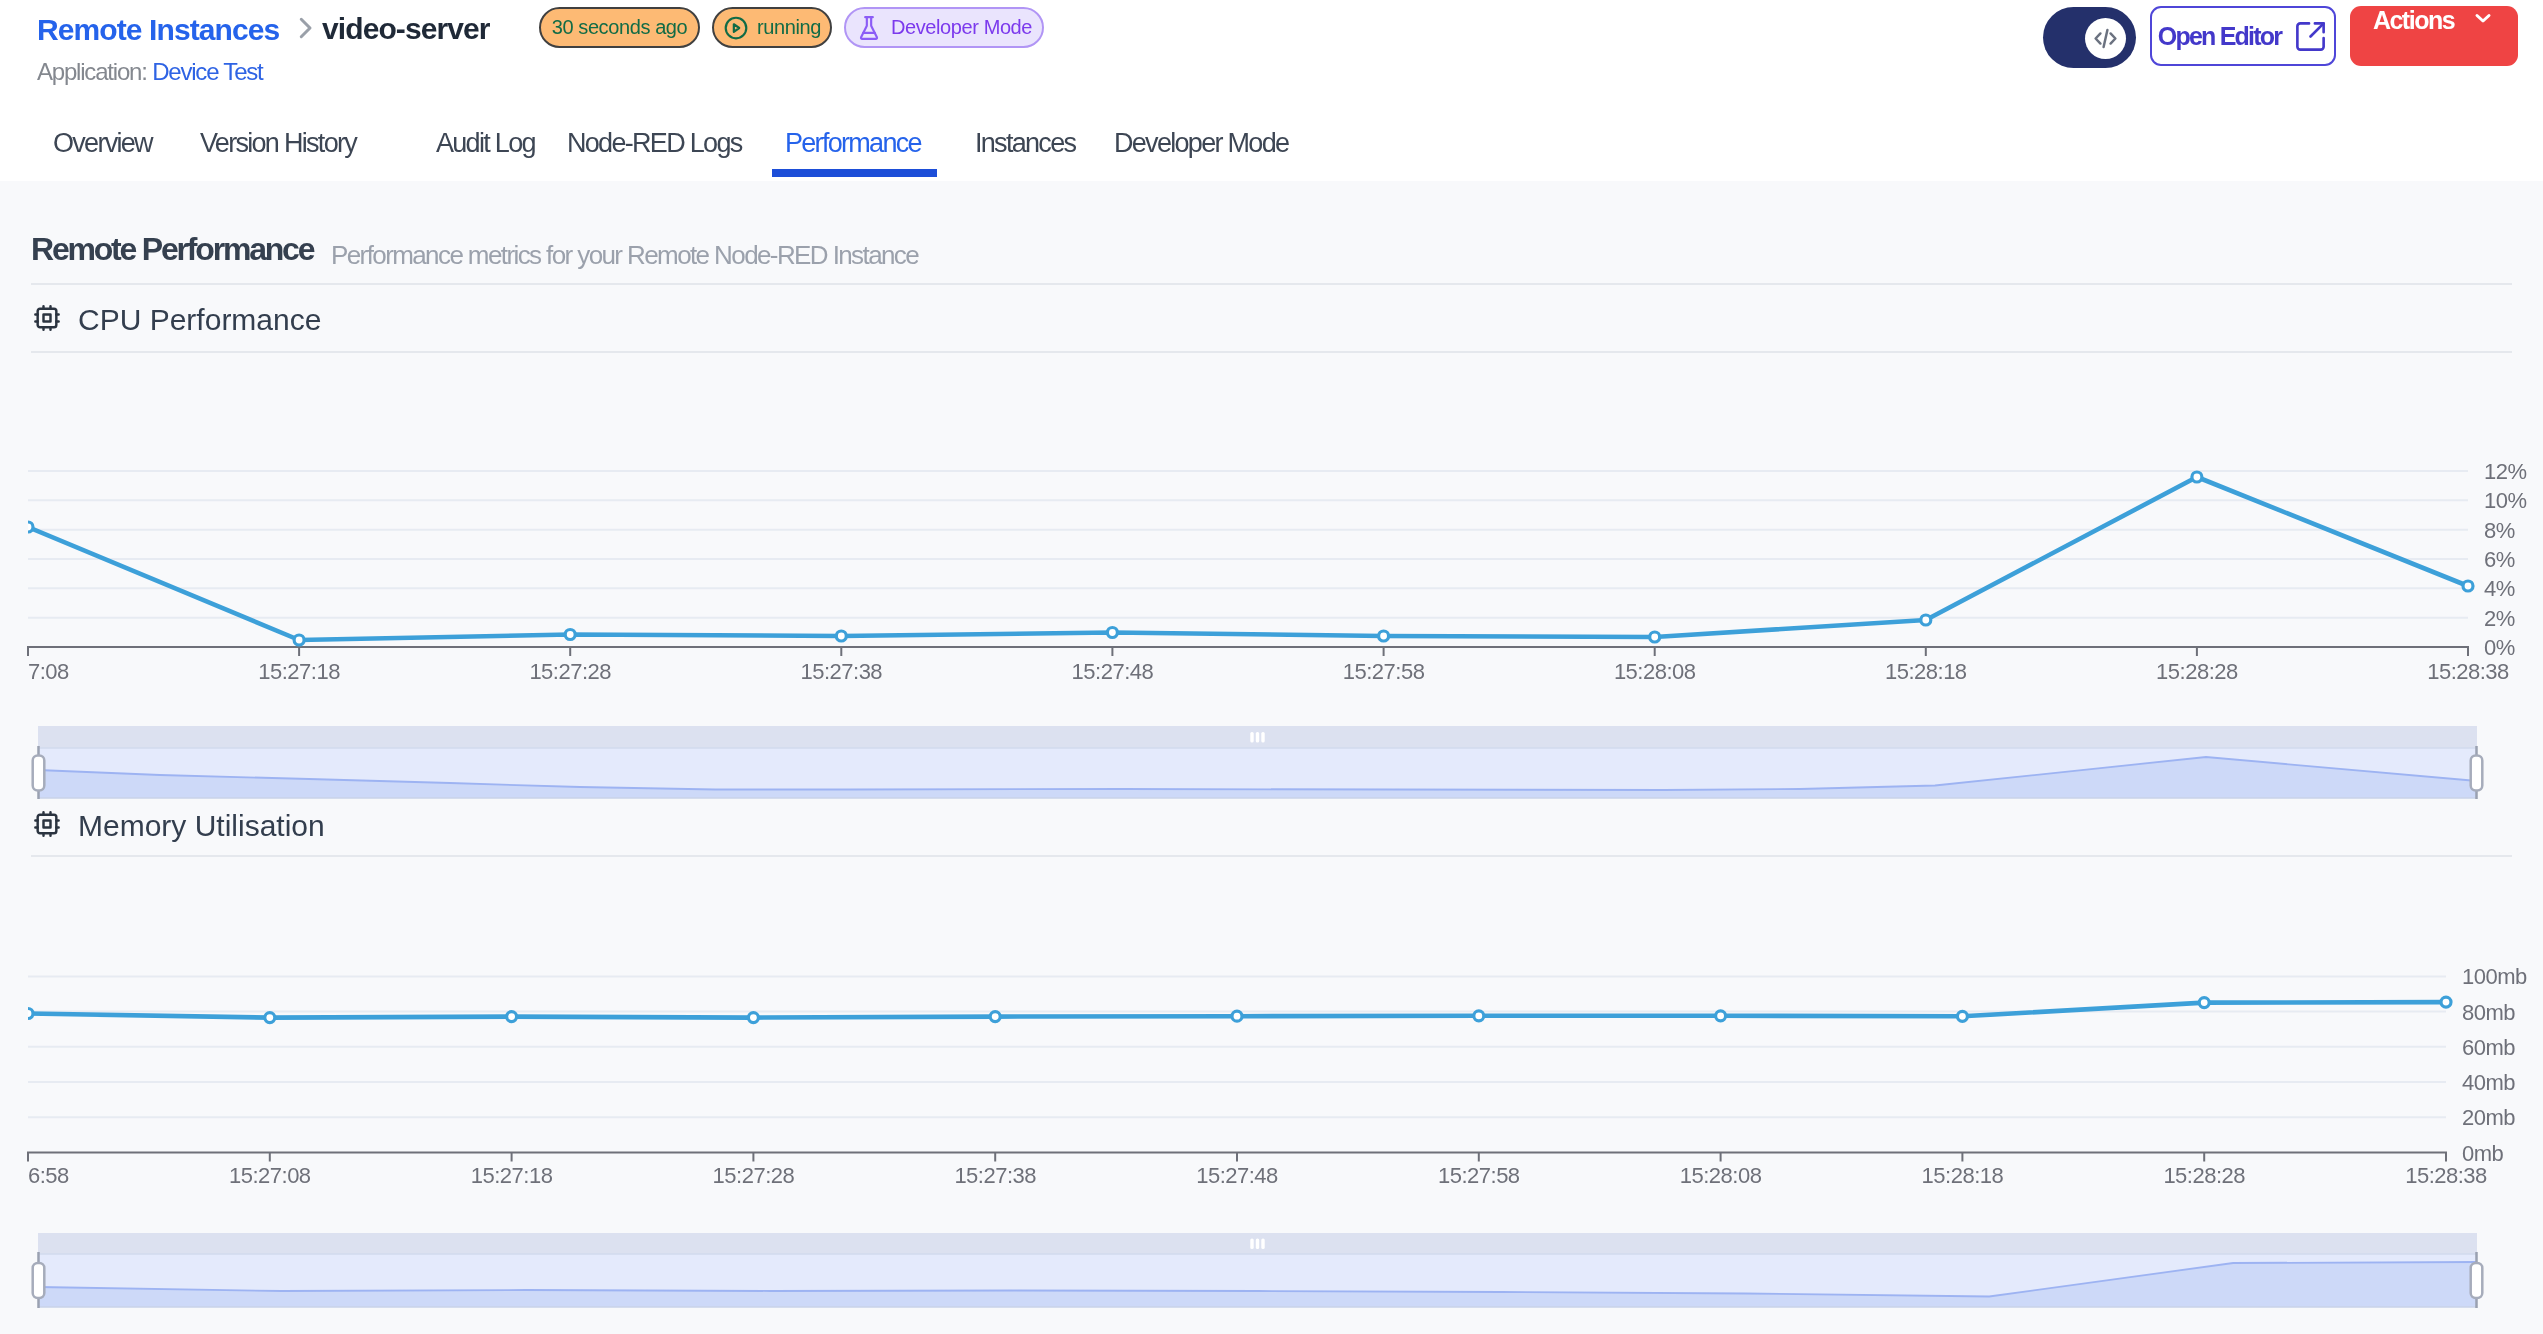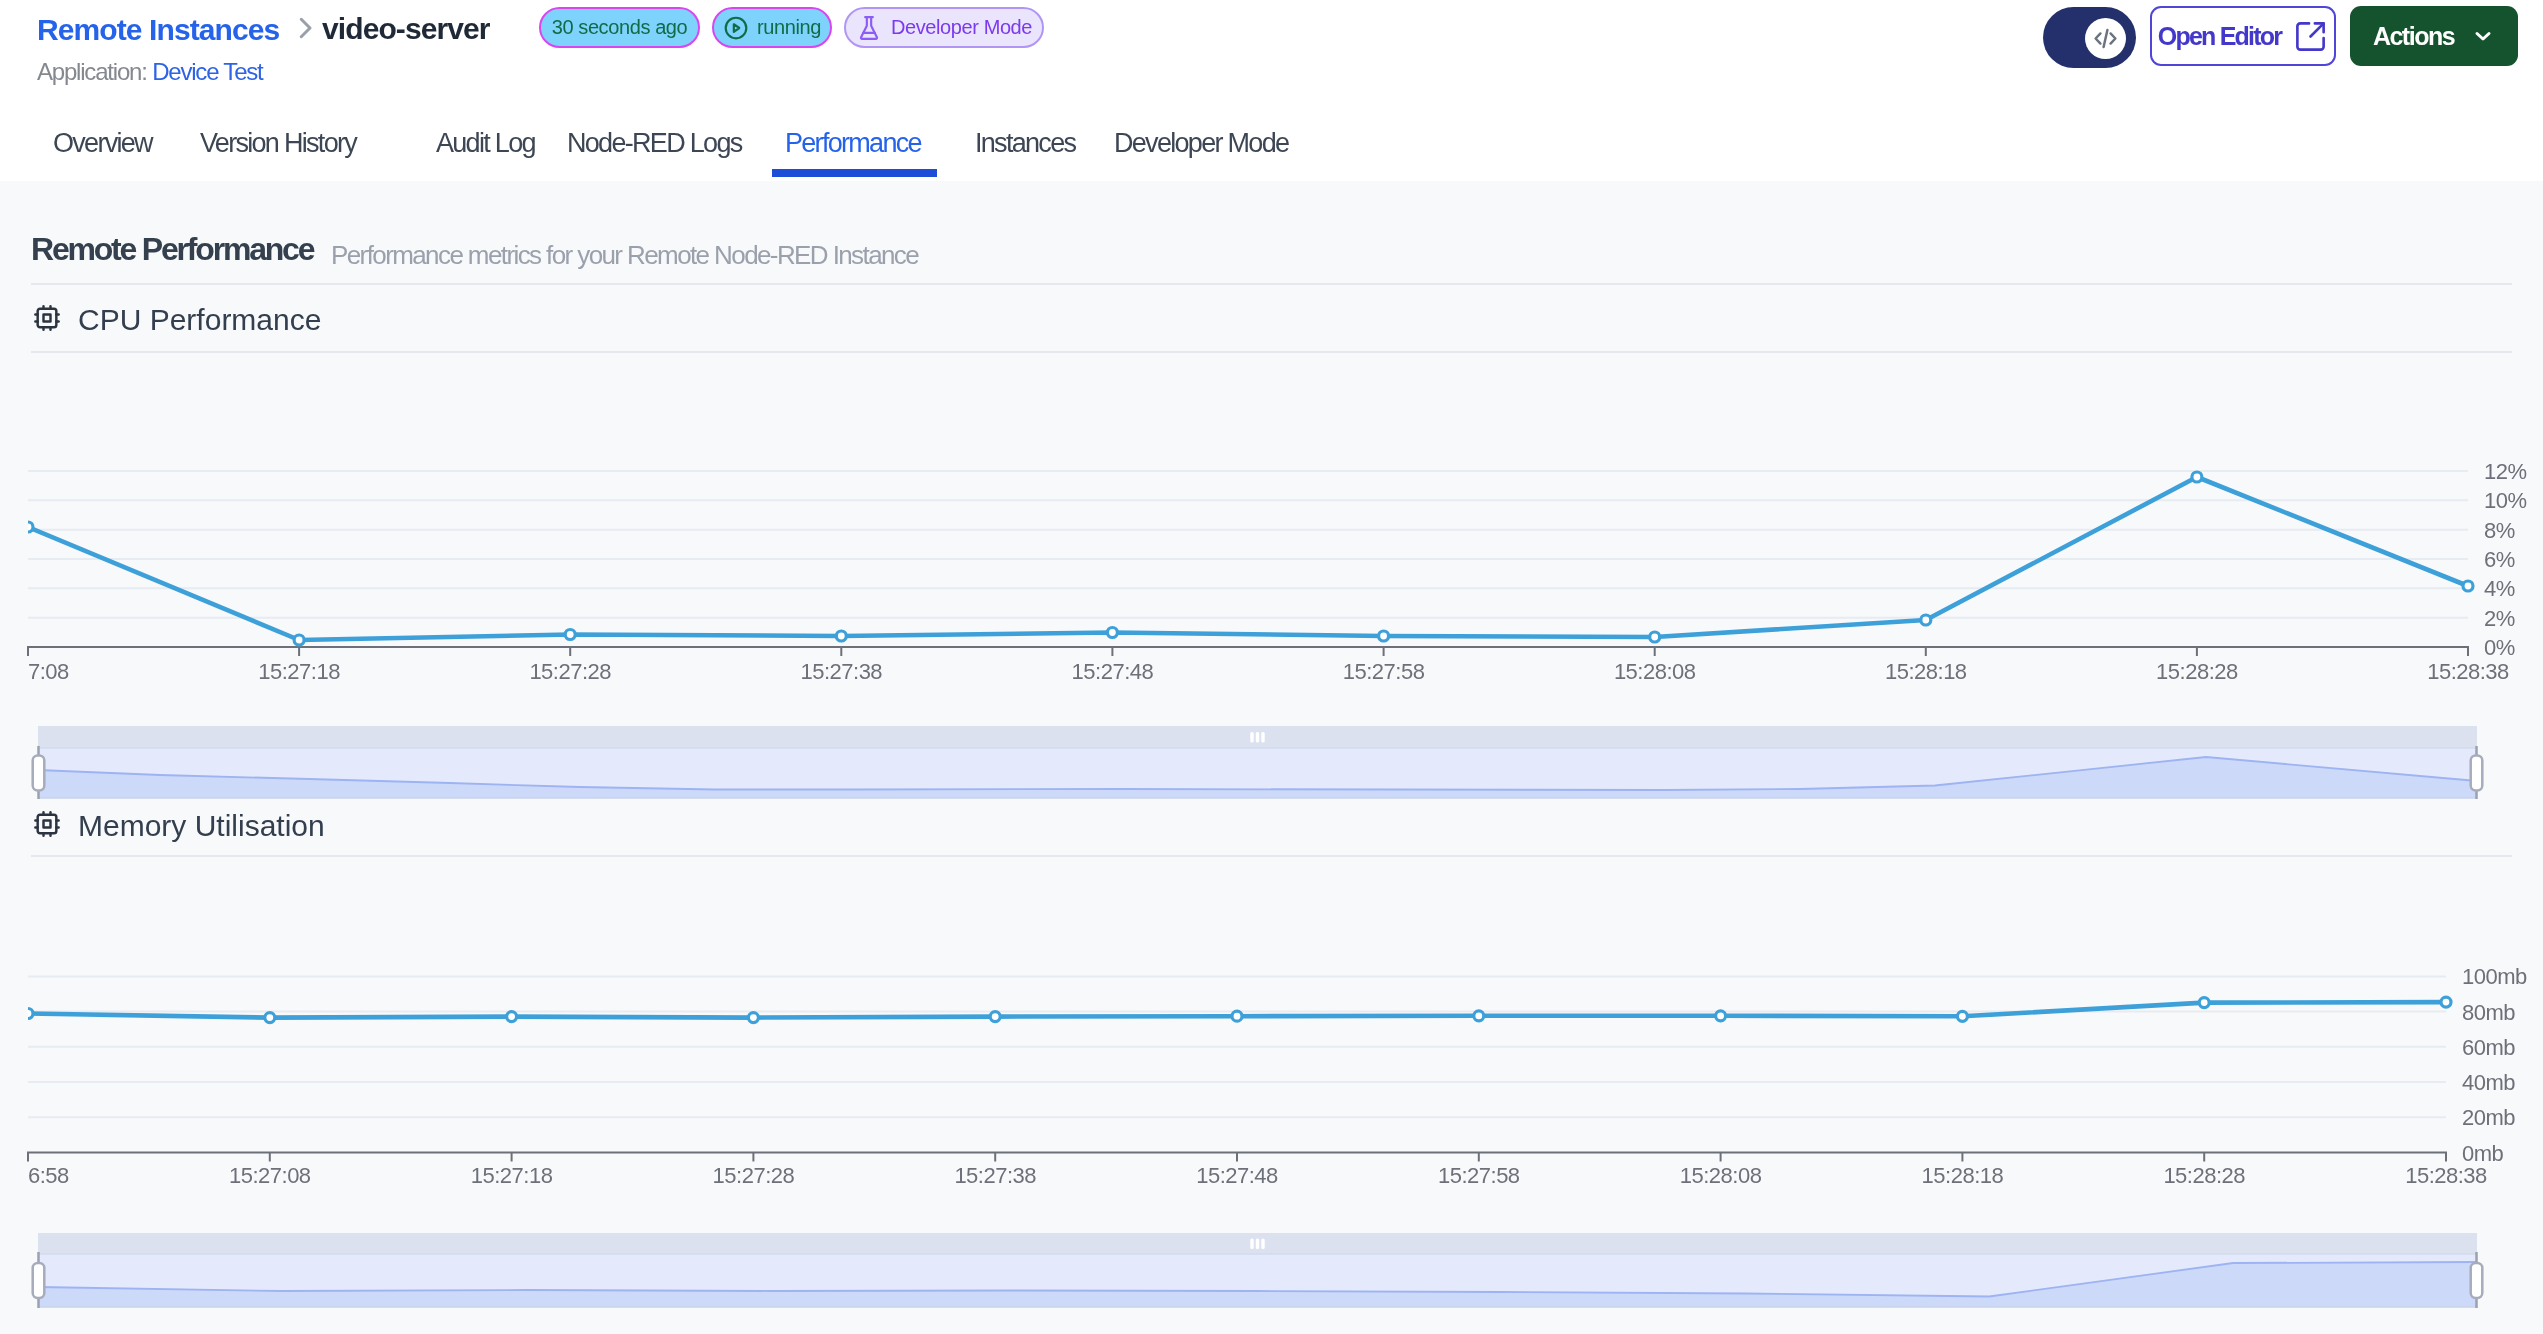--- a/index.html
+++ b/index.html
@@ -4,31 +4,31 @@
 <style>
   * { margin:0; padding:0; box-sizing:border-box; }
   html,body { width:2543px; height:1334px; overflow:hidden; }
   body { font-family:"Liberation Sans", sans-serif; background:#f8f9fb; position:relative; }
   .abs { position:absolute; }
   
   #header { position:absolute; left:0; top:0; width:2543px; height:181px; background:#ffffff; }
   .crumb-link { font-size:30px; font-weight:700; color:#2563eb; letter-spacing:-0.9px; }
   .crumb-cur  { font-size:30px; font-weight:700; color:#1f2937; letter-spacing:-0.9px; }
   .pill { position:absolute; top:7px; height:41px; border-radius:21px; display:flex; align-items:center; justify-content:center; font-size:20px; letter-spacing:-0.4px; }
-  .pill-green { background:#7dd3fc; border:2px solid #d946ef; color:#116b46; }
+  .pill-green { background:#fdba74; border:2px solid #404040; color:#116b46; }
   .pill-purple { background:#eae4fd; border:2px solid #b195f5; color:#7c3aed; }
   .app-label { font-size:24px; color:#84888f; letter-spacing:-1.2px; }
   .app-link  { font-size:24px; color:#2e63e4; letter-spacing:-1.2px; }
   .tab { position:absolute; top:128px; font-size:27px; color:#3d4654; letter-spacing:-1.7px; white-space:nowrap; }
   .tab.active { color:#2563eb; }
   
   #toggle { position:absolute; left:2043px; top:7px; width:93px; height:61px; border-radius:31px; background:#24306b; }
   #toggle .knob { position:absolute; left:42px; top:10.5px; width:41px; height:41px; border-radius:50%; background:#ffffff; display:flex; align-items:center; justify-content:center; }
   #btn-editor { position:absolute; left:2150px; top:6px; width:186px; height:60px; border-radius:11px; background:#ffffff; border:2px solid #4f46d8; color:#4338ca; display:flex; align-items:center; justify-content:center; font-size:25px; font-weight:700; letter-spacing:-1.8px; gap:12px; }
-  #btn-actions { position:absolute; left:2350px; top:6px; width:168px; height:60px; border-radius:11px; background:#14532d; color:#ffffff; display:flex; align-items:center; justify-content:center; font-size:25px; font-weight:700; letter-spacing:-1.5px; gap:17px; }
+  #btn-actions { position:absolute; left:2350px; top:6px; width:168px; height:60px; border-radius:11px; background:#ef4444; color:#ffffff; display:flex; align-items:flex-start; justify-content:center; font-size:25px; font-weight:700; letter-spacing:-1.5px; gap:17px; }
   
   #title { position:absolute; left:31px; top:231px; font-size:32px; font-weight:700; color:#35404f; letter-spacing:-2.2px; }
   #subtitle { position:absolute; left:331px; top:240px; font-size:26px; color:#9ba1ac; letter-spacing:-1.6px; }
   .divider { position:absolute; left:31px; width:2481px; height:2px; background:#e5e8ed; }
   .sect-head { position:absolute; left:78px; font-size:30px; color:#333e4e; letter-spacing:0px; font-weight:400; }
 </style>
 </head>
 <body>
 <div id="header">
   <span class="abs crumb-link" style="left:37px; top:13px;">Remote Instances</span>

